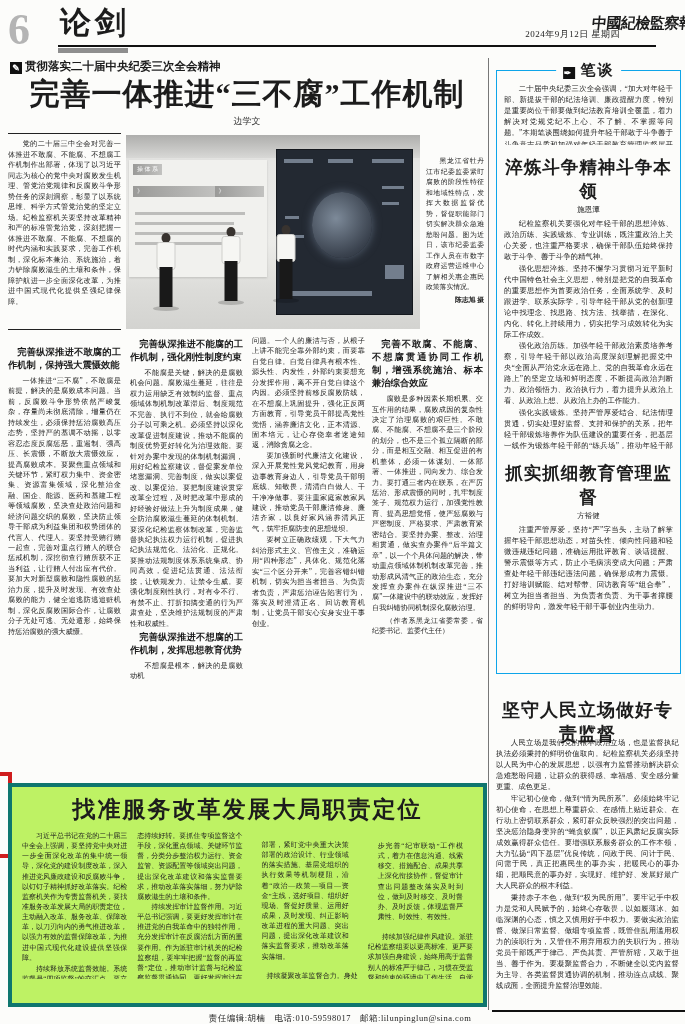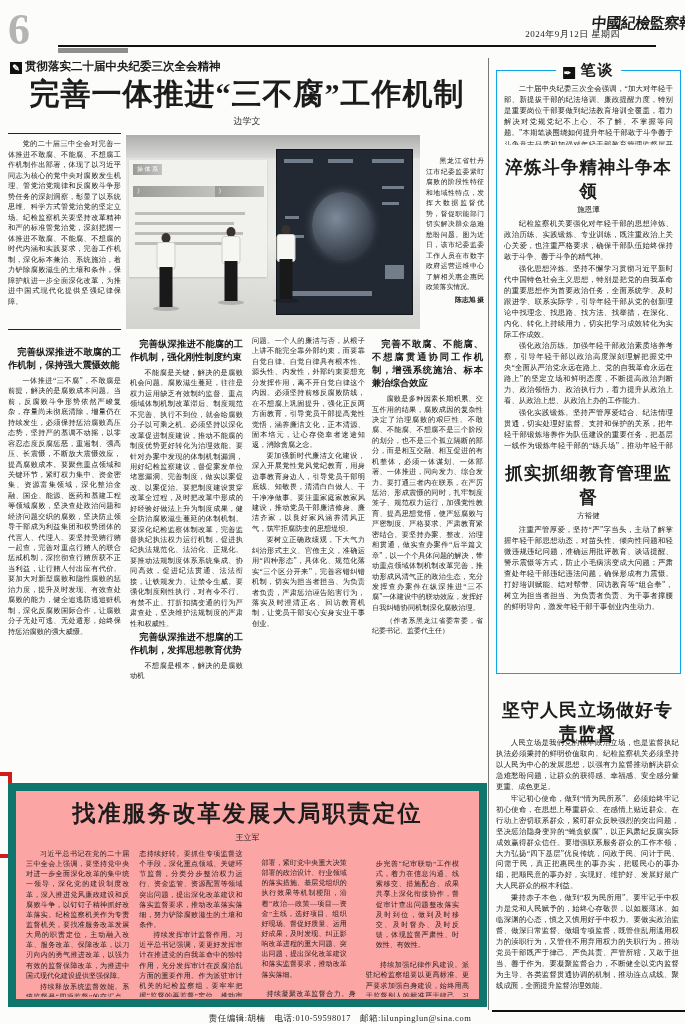--- a/index.html
+++ b/index.html
@@ -61,36 +61,37 @@
   #bitan-intro{font-size:7.4px;line-height:1.5;height:62px;overflow:hidden;}
   .side-title{font-size:17.5px;font-weight:900;letter-spacing:1px;text-align:center;margin:10px 0 2px 0;}
   .side-author{font-size:7.5px;text-align:center;margin:2px 0 4px 0;}
   .side-body{font-size:7.4px;line-height:1.48;overflow:hidden;}
   #a1-body{height:232px;}
   #a2-body{height:192px;}
   #article3-title{left:496px;top:698px;width:183px;font-size:18px;font-weight:900;letter-spacing:1px;}
   #article3-author{left:496px;top:724px;width:183px;font-size:7.5px;}
   #article3-body{left:496px;top:738px;width:183px;height:268px;font-size:7.4px;line-height:1.48;overflow:hidden;}
   
-  #red-box{left:8px;top:783px;width:479px;height:224px;border:8px solid #0f766e;box-sizing:border-box;background:#fca5a5;}
+  #red-box{left:8px;top:783px;width:479px;height:224px;border:4px solid #0f766e;box-sizing:border-box;background:#bef264;}
   #boxed-title{margin-top:7px;font-size:23px;font-weight:900;letter-spacing:2px;text-align:center;}
   #boxed-author{font-size:8px;text-align:center;margin-top:3px;}
   #boxed-cols{display:flex;gap:10px;padding:6px 10px 0 10px;}
   .boxed-col{flex:1;font-size:7px;line-height:1.45;height:148px;overflow:hidden;text-align:justify;}
   #edge-red-mark{left:-26px;top:772px;width:30px;height:78px;border:4px solid #cf1d1d;}
   
   #footer-rule{left:492px;top:1010px;width:193px;height:2px;background:#111;}
   #footer-line{left:60px;top:1013px;width:560px;font-size:8.5px;text-align:center;letter-spacing:.5px;}
 </style>
 </head>
 <body>
 
 <div id="page">
 
   <div class="abs" id="page-num">6</div>
+  <div class="abs" id="section-name">论剑</div>
   <div class="abs" id="header-rule"></div>
   <div class="abs" id="section-underline"></div>
   <div class="abs" id="edition-date">2024年9月12日  星期四</div>
   <div class="abs" id="masthead">中國紀檢監察報</div>
 
   <div class="abs" id="kicker">
     <span class="kicker-icon">✎</span>
     <span>贯彻落实二十届中央纪委三次全会精神</span>
   </div>
   <div class="abs center" id="main-title">完善一体推进“三不腐”工作机制</div>
@@ -200,21 +201,20 @@
   <div class="abs center" id="article3-author">肖雪</div>
   <div class="abs jt" id="article3-body">
     <p class="p">人民立场是我们党的根本政治立场，也是监督执纪执法必须秉持的鲜明价值取向。纪检监察机关必须坚持以人民为中心的发展思想，以强有力监督推动解决群众急难愁盼问题，让群众的获得感、幸福感、安全感分量更重、成色更足。</p>
     <p class="p">牢记初心使命，做到“情为民所系”。必须始终牢记初心使命，在思想上尊重群众、在感情上贴近群众、在行动上密切联系群众，紧盯群众反映强烈的突出问题，坚决惩治隐身变异的“蝇贪蚁腐”，以正风肃纪反腐实际成效赢得群众信任。要增强联系服务群众的工作本领，大力弘扬“四下基层”优良传统，问政于民、问计于民、问需于民，真正把惠民生的事办实，把暖民心的事办细，把顺民意的事办好，实现好、维护好、发展好最广大人民群众的根本利益。</p>
     <p class="p">秉持赤子本色，做到“权为民所用”。要牢记手中权力是党和人民赋予的，始终心存敬畏，以如履薄冰、如临深渊的心态，慎之又慎用好手中权力。要做实政治监督、做深日常监督、做细专项监督，既管住乱用滥用权力的渎职行为，又管住不用弃用权力的失职行为，推动党员干部既严于律己、严负其责、严管所辖，又敢于担当、善于作为。要凝聚监督合力，不断健全以党内监督为主导、各类监督贯通协调的机制，推动连点成线、聚线成面，全面提升监督治理效能。</p>
   </div>
 
   <div class="abs" id="edge-red-mark"></div>
   <div class="abs" id="red-box">
     <div id="boxed-title">找准服务改革发展大局职责定位</div>
-    <div id="boxed-author">王立军</div>
     <div id="boxed-cols">
       <div class="boxed-col">
         <p class="p">习近平总书记在党的二十届三中全会上强调，要坚持党中央对进一步全面深化改革的集中统一领导，深化党的建设制度改革，深入推进党风廉政建设和反腐败斗争，以钉钉子精神抓好改革落实。纪检监察机关作为专责监督机关，要找准服务改革发展大局的职责定位，主动融入改革、服务改革、保障改革，以刀刃向内的勇气推进改革，以强力有效的监督保障改革，为推进中国式现代化建设提供坚强保障。</p>
         <p class="p">持续释放系统监督效能。系统监督是“四项监督”的交汇点，要立足职能定位，不断提升系统监督质效，带头落实改革要求，持续释放改革效能。要聚焦政治监督这个重点，带头执行“两个维护”，把严明党的政治纪律和政治规矩摆在突出位置，在推动政治监督具体化、精准化、常态化上持续用力，确保党中央政令畅通。要抓牢日常监督这个关键，抓早抓小、防微杜渐，推动行业系统政治生</p>
       </div>
       <div class="boxed-col">
         <p style="margin:0;">态持续好转。要抓住专项监督这个手段，深化重点领域、关键环节监督，分类分步整治权力运行、资金监管、资源配置等领域突出问题，提出深化改革建议和落实监督要求，推动改革落实落细，努力铲除腐败滋生的土壤和条件。</p>
         <p class="p">持续发挥审计监督作用。习近平总书记强调，要更好发挥审计在推进党的自我革命中的独特作用，充分发挥审计在反腐治乱方面的重要作用。作为派驻审计机关的纪检监察组，要牢牢把握“监督的再监督”定位，推动审计监督与纪检监察监督贯通协同，更好发挥审计在推动进一步全面深化改革中的重要作用。推动审计对照党的二十届三中全会作出的重大</p>
       </div>
       <div class="boxed-col">

